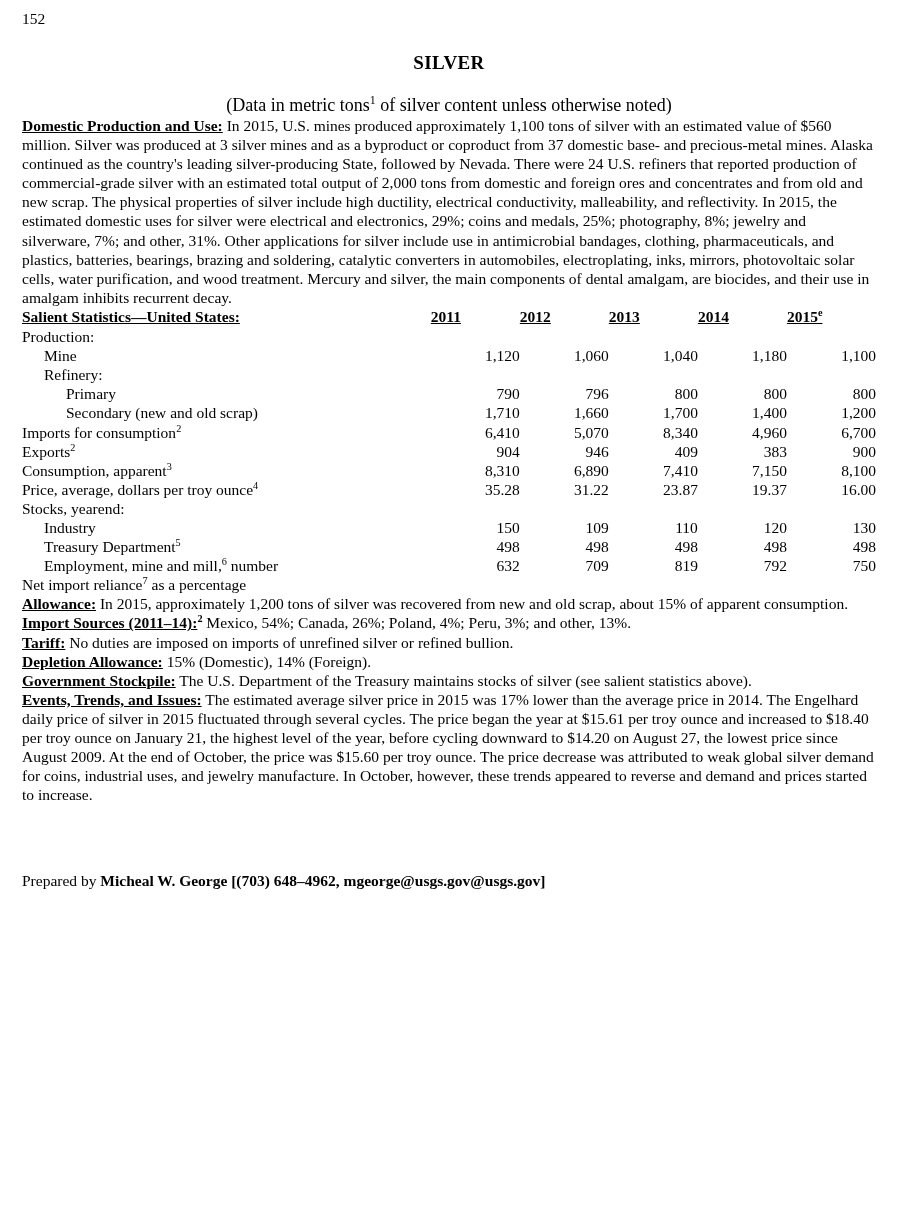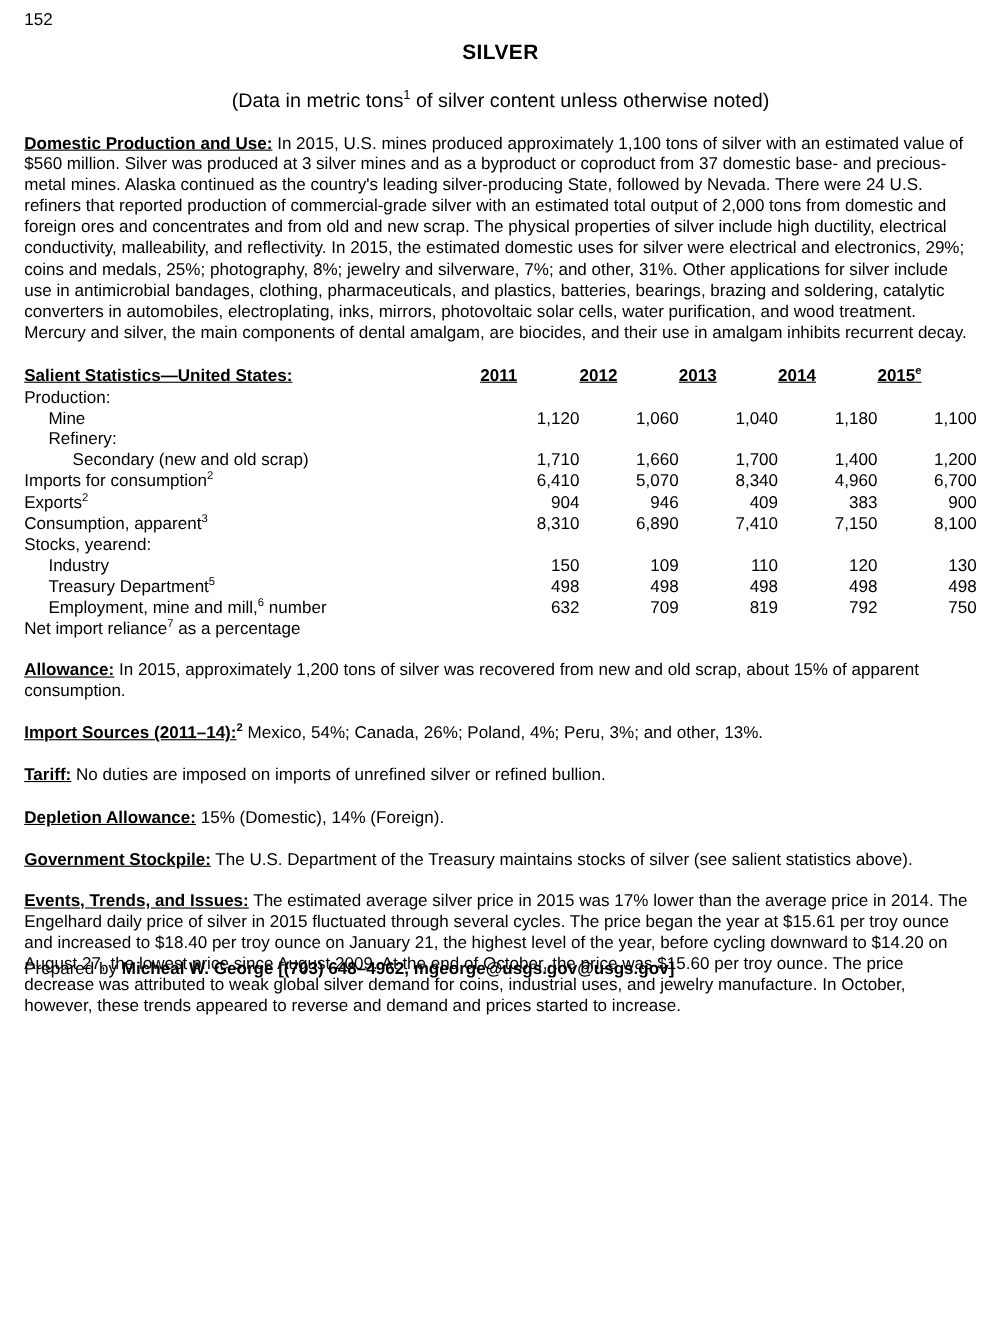--- a/index.html
+++ b/index.html
@@ -13,63 +13,62 @@
     position: relative;
     font-family: "Liberation Sans", sans-serif;
     color: #000000;
     -webkit-font-smoothing: antialiased;
   }
   .page {
     position: relative;
     width: 908px;
     height: 904px;
     box-sizing: border-box;
-    padding: 8px 20px 0 22px;
+    padding: 8px 32px 0 22px;
+    font-family: Liberation Serif, serif;
   }
   .page-number {
     font-size: 15.5px;
     line-height: 18px;
     margin: 2px 0 0 0;
   }
   .doc-title {
     text-align: center;
     font-size: 19px;
     font-weight: bold;
     letter-spacing: 0.4px;
-    margin: 10px 0 0 0;
+    margin: 24px 0 0 0;
   }
   .doc-subtitle {
     text-align: center;
     font-size: 18px;
     margin: 21px 0 0 0;
   }
   sup {
     font-size: 0.66em;
     vertical-align: super;
     line-height: 0;
   }
   .section {
     font-size: 15.5px;
     line-height: 19.1px;
     text-align: left;
     margin: 0;
   }
   .section.para {
-    margin-top: 19px;
   }
   .lead {
     font-weight: bold;
     text-decoration: underline;
   }
   .lead-nounderline {
     font-weight: bold;
   }
   
   .stats {
-    margin-top: 20px;
     width: 100%;
     border-collapse: collapse;
     font-size: 15.5px;
     line-height: 19.1px;
   }
   .stats td, .stats th {
     padding: 0;
     margin: 0;
     vertical-align: bottom;
     font-weight: normal;
@@ -156,20 +155,28 @@
         </tr>
         <tr>
           <td class="indent-1"><span>Refinery:</span></td>
           <td class="num"></td>
           <td class="num"></td>
           <td class="num"></td>
           <td class="num"></td>
           <td class="num"></td>
         </tr>
         <tr>
+          <td class="indent-2"><span>Primary</span></td>
+          <td class="num">790</td>
+          <td class="num">796</td>
+          <td class="num">800</td>
+          <td class="num">800</td>
+          <td class="num">800</td>
+        </tr>
+        <tr>
           <td class="indent-2"><span>Secondary (new and old scrap)</span></td>
           <td class="num">1,710</td>
           <td class="num">1,660</td>
           <td class="num">1,700</td>
           <td class="num">1,400</td>
           <td class="num">1,200</td>
         </tr>
         <tr>
           <td><span>Imports for consumption</span><sup>2</sup></td>
           <td class="num">6,410</td>
@@ -188,20 +195,28 @@
         </tr>
         <tr>
           <td><span>Consumption, apparent</span><sup>3</sup></td>
           <td class="num">8,310</td>
           <td class="num">6,890</td>
           <td class="num">7,410</td>
           <td class="num">7,150</td>
           <td class="num">8,100</td>
         </tr>
         <tr>
+          <td><span>Price, average, dollars per troy ounce</span><sup>4</sup></td>
+          <td class="num">35.28</td>
+          <td class="num">31.22</td>
+          <td class="num">23.87</td>
+          <td class="num">19.37</td>
+          <td class="num">16.00</td>
+        </tr>
+        <tr>
           <td><span>Stocks, yearend:</span></td>
           <td class="num"></td>
           <td class="num"></td>
           <td class="num"></td>
           <td class="num"></td>
           <td class="num"></td>
         </tr>
         <tr>
           <td class="indent-1"><span>Industry</span></td>
           <td class="num">150</td>

